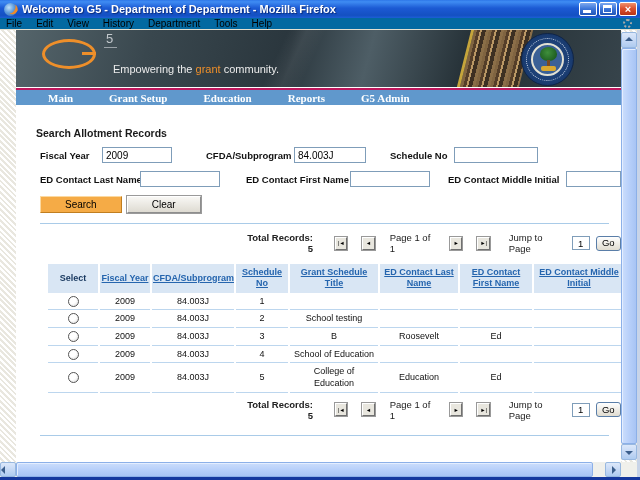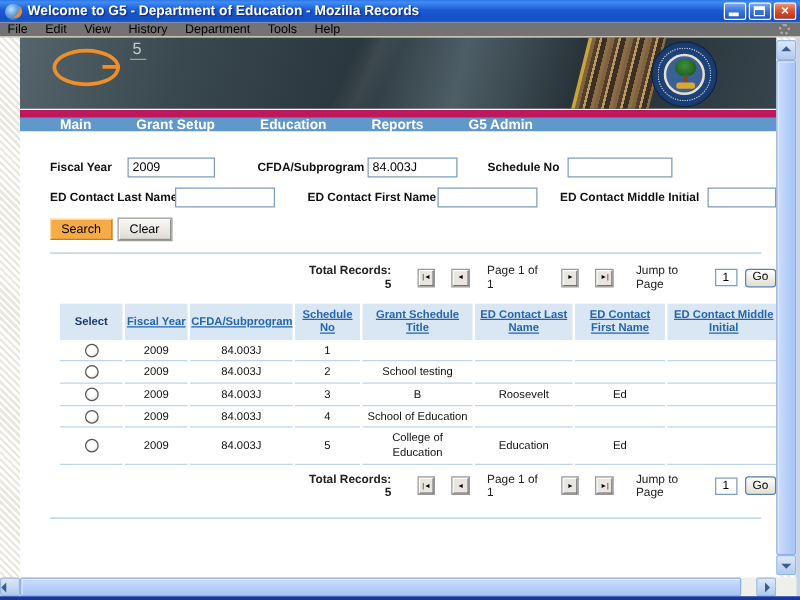--- a/index.html
+++ b/index.html
@@ -19,21 +19,21 @@
     text-shadow:1px 1px 1px #0A2B7A; white-space:nowrap; overflow:hidden; flex:1; }
   .winbtns { display:flex; gap:2px; }
   .winbtn { width:18px; height:14px; border:1px solid #fff; border-radius:2px; position:relative;
     background:linear-gradient(180deg,#7DA9EF 0%,#3A74D8 50%,#2257B8 100%); }
   .winbtn.close { background:linear-gradient(180deg,#F0926E 0%,#DD5230 45%,#B93317 100%); 
     color:#fff; font-size:11px; font-weight:bold; text-align:center; line-height:12px; }
   .glyph-min { position:absolute; left:3px; bottom:2px; width:8px; height:3px; background:#fff; }
   .glyph-max { position:absolute; left:3px; top:2px; width:9px; height:8px; border:1px solid #fff; border-top:3px solid #fff; }
 
   
-  .menubar { position:absolute; top:18px; left:0; width:640px; height:12px; background:#737373;
+  .menubar { position:absolute; top:18px; left:0; width:640px; height:12px; background:#0369a1;
     display:flex; align-items:center; font-size:10px; color:#000; border-bottom:1px solid #E2DFD0; }
   .menu-item { padding:0 7px; white-space:nowrap; }
   .menu-item:first-child { padding-left:6px; }
   .throbber { margin-left:auto; margin-right:8px; width:9px; height:9px; border-radius:50%;
     border:2px dotted #A9A9A9; }
 
   
   .main { position:absolute; top:30px; left:0; width:640px; height:432px;
     background:repeating-linear-gradient(45deg,#ffffff 0 2px,#e9e7df 2px 4px); }
   .right-strip { position:absolute; top:30px; right:0; width:3px; height:447px; background:#C8D4E8; }
@@ -58,22 +58,22 @@
   .seal { position:absolute; top:3px; left:505px; width:53px; height:53px; border-radius:50%;
     background:radial-gradient(circle,#2B4E86 0%,#1B3E74 60%,#122C58 100%); border:1px solid #0E2448; }
   .seal-ring { position:absolute; inset:4px; border-radius:50%; border:1px dotted #C9D4E6; }
   .seal-core { position:absolute; inset:9px; border-radius:50%; background:#3A6096; border:2px solid #E3E1D3; }
   .seal-tree { position:absolute; top:13px; left:18px; width:17px; height:14px;
     border-radius:50% 50% 46% 46%; background:radial-gradient(circle at 45% 40%,#3F8F3C 0%,#1C5A1E 80%); }
   .seal-trunk { position:absolute; top:26px; left:25px; width:3px; height:6px; background:#7A4A20; }
   .seal-base { position:absolute; top:32px; left:19px; width:15px; height:5px; background:#D8A830; border-radius:2px; }
 
   
-  .navbar { height:17px; margin-top:1px; background:#6098CC; border-top:6px solid #be185d;
-    display:flex; align-items:center; padding-left:32px; }
+  .navbar { height:17px; margin-top:1px; background:#6098CC; border-top:2px solid #be185d;
+    display:flex; align-items:center; padding-left:32px;font-family:Liberation Serif, serif; }
   .nav-item { color:#fff; font-size:11px; font-weight:bold; margin-right:36px; white-space:nowrap; }
 
   
   .page-body { flex:1; padding:13px 0 0 20px; position:relative; }
   .page-title-row { display:flex; align-items:center; }
   .title-icon { width:9px; height:9px; border:1px solid #A8A8A8; background:#F4E4C4; margin-right:6px; position:relative; }
   .title-icon::after { content:""; position:absolute; top:2px; left:2px; width:3px; height:3px; background:#E07820; }
   .page-title { color:#3878B4; font-size:12px; font-weight:bold; }
   .section-title { margin-top:9px; font-size:10.5px; font-weight:bold; color:#1A1A1A; }
 
@@ -82,21 +82,21 @@
   .tb { height:16px; border:1px solid #7F9DB9; font-size:10px; padding:1px 3px;
     font-family:"Liberation Sans",sans-serif; background:#fff; }
   .r1 label:nth-of-type(1){width:62px;} .r1 .i1{width:70px; margin-right:34px;}
   .r1 label:nth-of-type(2){width:88px;} .r1 .i2{width:72px; margin-right:24px;}
   .r1 label:nth-of-type(3){width:64px;} .r1 .i3{width:84px;}
   .r2 label:nth-of-type(1){width:100px;} .r2 .i1{width:80px; margin-right:26px;}
   .r2 label:nth-of-type(2){width:104px;} .r2 .i2{width:80px; margin-right:18px;}
   .r2 label:nth-of-type(3){width:118px;} .r2 .i3{width:55px;}
 
   .btn-row { margin-top:9px; padding-left:4px; display:flex; gap:5px; }
-  .btn { font-size:10px; font-family:"Liberation Sans",sans-serif; height:17px; padding:1px 8px;
+  .btn { font-size:10px; font-family:"Liberation Sans",sans-serif; height:17px; padding:1px 24px;
     border:1px solid; cursor:default; }
   .btn.orange { background:#F5AB46; border-color:#FCD9A0 #C07E20 #C07E20 #FCD9A0; color:#000; }
   .btn.gray { background:linear-gradient(#F8F7F4,#DEDBD2); border-color:#FFF #8E8E8E #8E8E8E #FFF;
     outline:1px solid #9A9A9A; color:#000; }
 
   .divider { border:0; border-top:1px solid #A9CBE8; margin:10px 12px 0 4px; }
 
   .pagerow { display:flex; align-items:center; margin-top:8px; padding-left:208px; font-size:9.5px; color:#222; }
   .pg-total { font-weight:bold; margin-right:22px;text-align:right; }
   .pg-btn { width:13px; height:13px; font-size:5.5px; line-height:10px; padding:0; color:#000;
@@ -140,21 +140,21 @@
   .corner { position:absolute; bottom:3px; right:3px; width:16px; height:15px; background:#F0F0EB; }
   .win-bottom { position:absolute; bottom:0; left:0; width:640px; height:3px; background:#15389E; }
 </style>
 </head>
 <body>
 
 <div class="window">
 
   <div class="titlebar">
     <span class="ff-icon"></span>
-    <span class="title-text">Welcome to G5 - Department of Education - Mozilla Records</span>
+    <span class="title-text">Welcome to G5 - Department of Department - Mozilla Firefox</span>
     <span class="winbtns">
       <span class="winbtn">
           <span class="glyph-min"></span>
         </span>
       <span class="winbtn">
           <span class="glyph-max"></span>
         </span>
       <span class="winbtn close">×</span>
     </span>
   </div>
@@ -171,38 +171,40 @@
   </div>
 
   <div class="main">
     <div class="content-col">
 
       <div class="banner">
         <span class="banner-streak"></span>
         <span class="bookshelf"></span>
         <span class="g-logo"></span>
         <span class="g-five">5</span>
+        <span class="tagline"><span>Empowering the </span><span class="accent">grant</span><span> community.</span></span>
         <span class="seal">
           <span class="seal-ring"></span>
           <span class="seal-core"></span>
           <span class="seal-tree"></span>
           <span class="seal-trunk"></span>
           <span class="seal-base"></span>
         </span>
       </div>
 
       <div class="navbar">
         <span class="nav-item">Main</span>
         <span class="nav-item">Grant Setup</span>
         <span class="nav-item">Education</span>
         <span class="nav-item">Reports</span>
         <span class="nav-item">G5 Admin</span>
       </div>
 
       <div class="page-body">
+        <div class="section-title">Search Allotment Records</div>
 
         <div class="form-row r1">
           <label>Fiscal Year</label>
           <input class="tb i1" value="2009" style="">
           <label>CFDA/Subprogram</label>
           <input class="tb i2" value="84.003J" style="">
           <label>Schedule No</label>
           <input class="tb i3" value="" style="">
         </div>
 

